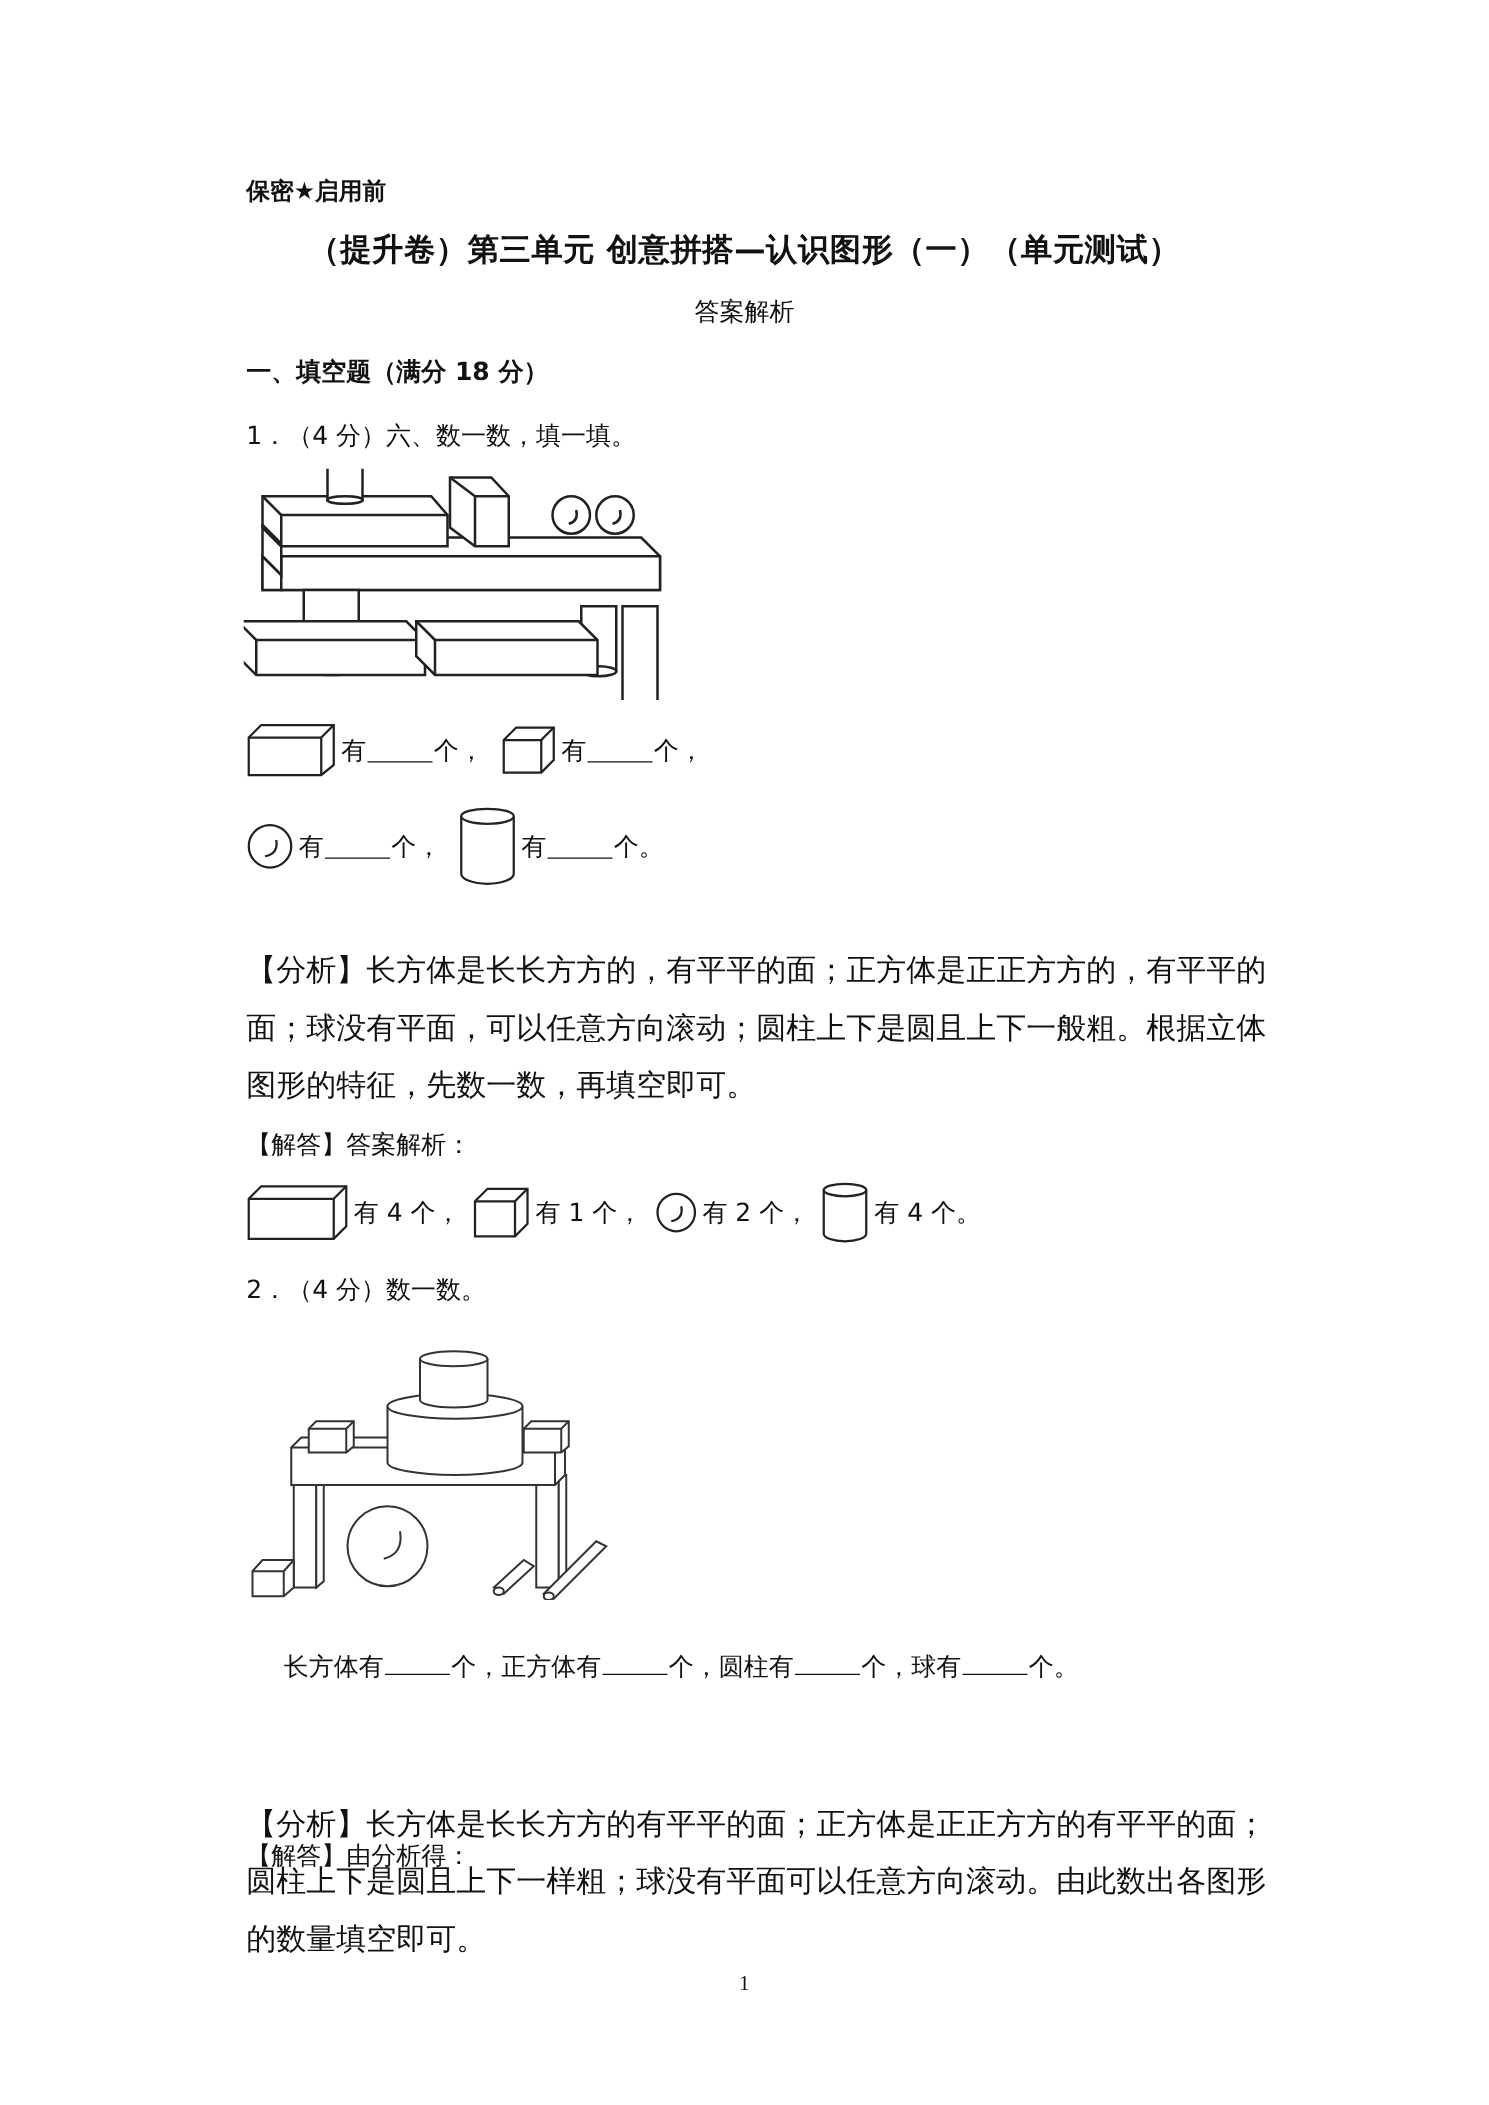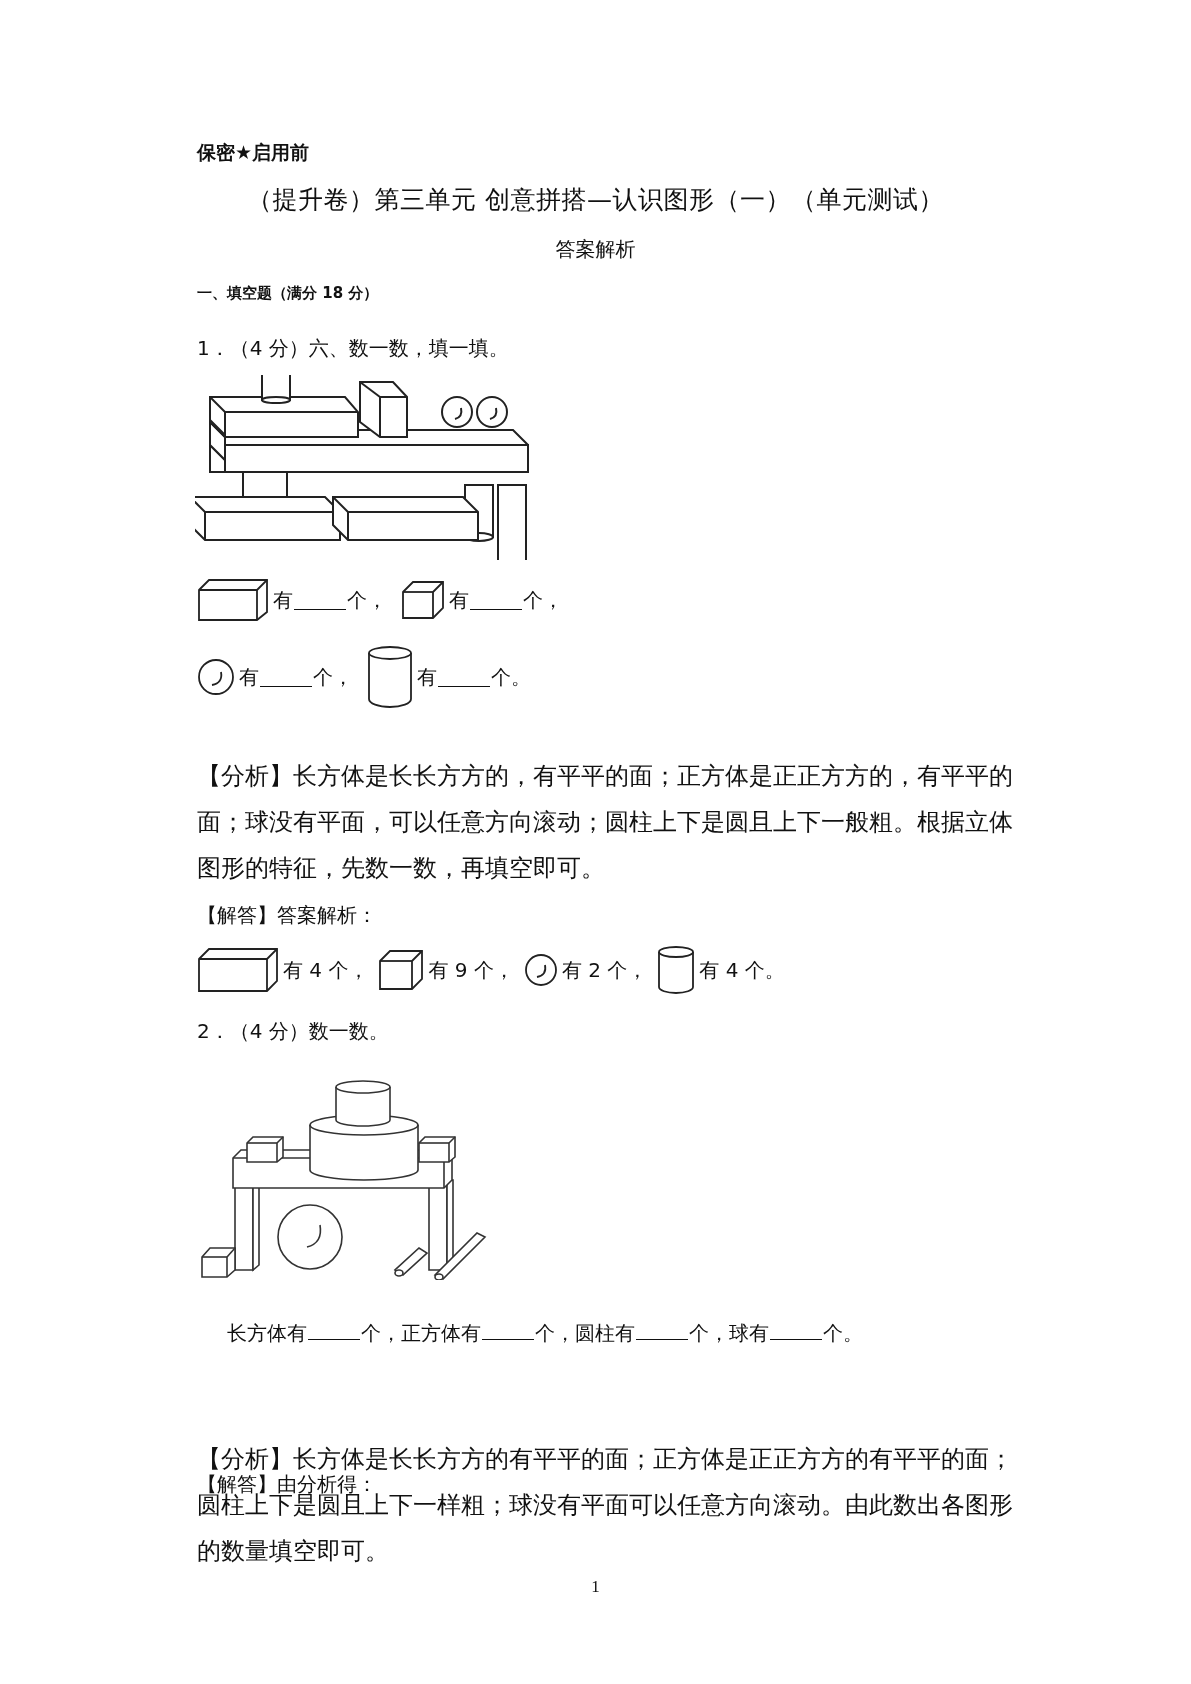--- a/index.html
+++ b/index.html
@@ -1,22 +1,22 @@
 <!DOCTYPE html>
 <html><head>
   <meta charset="utf-8">
   <style>
     html, body { margin:0; padding:0; background:#ffffff; }
     body { width:1191px; height:1684px; position:relative; overflow:hidden;
            font-family:"DejaVu Sans","Liberation Sans",sans-serif; color:#111; }
     .abs { position:absolute; }
     .confidential { left:197px; top:140px; font-size:19px; font-weight:bold; }
-    .title { left:0; width:1191px; top:183px; text-align:center; font-size:25px; font-weight:normal; letter-spacing:0.5px; }
+    .title { left:0; width:1191px; top:183px; text-align:center; font-size:25px; font-weight:bold; letter-spacing:0.5px; }
     .subtitle { left:0; width:1191px; top:236px; text-align:center; font-size:20px; }
-    .section { left:197px; top:284px; font-size:15px; font-weight:bold; }
+    .section { left:197px; top:284px; font-size:20px; font-weight:bold; }
     .line { left:197px; font-size:20px; white-space:nowrap; }
     .para { left:197px; width:820px; font-size:24px; line-height:46px; }
     .blank { display:inline-block; width:52px; border-bottom:1.5px solid #111; height:18px; vertical-align:baseline; margin:0 1px; }
     .shape-row { left:197px; display:flex; align-items:center; font-size:20px; }
     .shape-row svg { display:block; }
     .pagenum { left:0; width:1191px; text-align:center; top:1577px; font-size:17px; font-family:"Liberation Serif","DejaVu Serif",serif; }
     svg * { vector-effect: non-scaling-stroke; }
   </style>
 </head>
 <body>
@@ -123,21 +123,21 @@
       <line x1="70" y1="12" x2="80" y2="2"></line>
       <line x1="70" y1="12" x2="70" y2="44"></line>
   </svg>
   <span style="margin-left:4px">有 4 个，</span>
   <svg style="margin-left:10px" width="46" height="42" viewBox="0 0 46 42" fill="#fff" stroke="#222" stroke-width="1.8">
     <polygon points="2,12 12,2 44,2 44,30 34,40 2,40"></polygon>
       <line x1="2" y1="12" x2="34" y2="12"></line>
       <line x1="34" y1="12" x2="44" y2="2"></line>
       <line x1="34" y1="12" x2="34" y2="40"></line>
   </svg>
-  <span style="margin-left:4px">有 9 个，</span>
+  <span style="margin-left:4px">有 1 个，</span>
   <svg style="margin-left:10px" width="34" height="34" viewBox="0 0 34 34" fill="#fff" stroke="#222" stroke-width="1.8">
     <circle cx="17" cy="17" r="15"></circle>
       <path d="M21 12 Q23 22 13 24" fill="none"></path>
   </svg>
   <span style="margin-left:4px">有 2 个，</span>
   <svg style="margin-left:10px" width="38" height="50" viewBox="0 0 38 50" fill="#fff" stroke="#222" stroke-width="1.8">
     <path d="M2 7 L2 42 A17 6 0 0 0 36 42 L36 7"></path>
       <ellipse cx="19" cy="7" rx="17" ry="5"></ellipse>
   </svg>
   <span style="margin-left:4px">有 4 个。</span>

